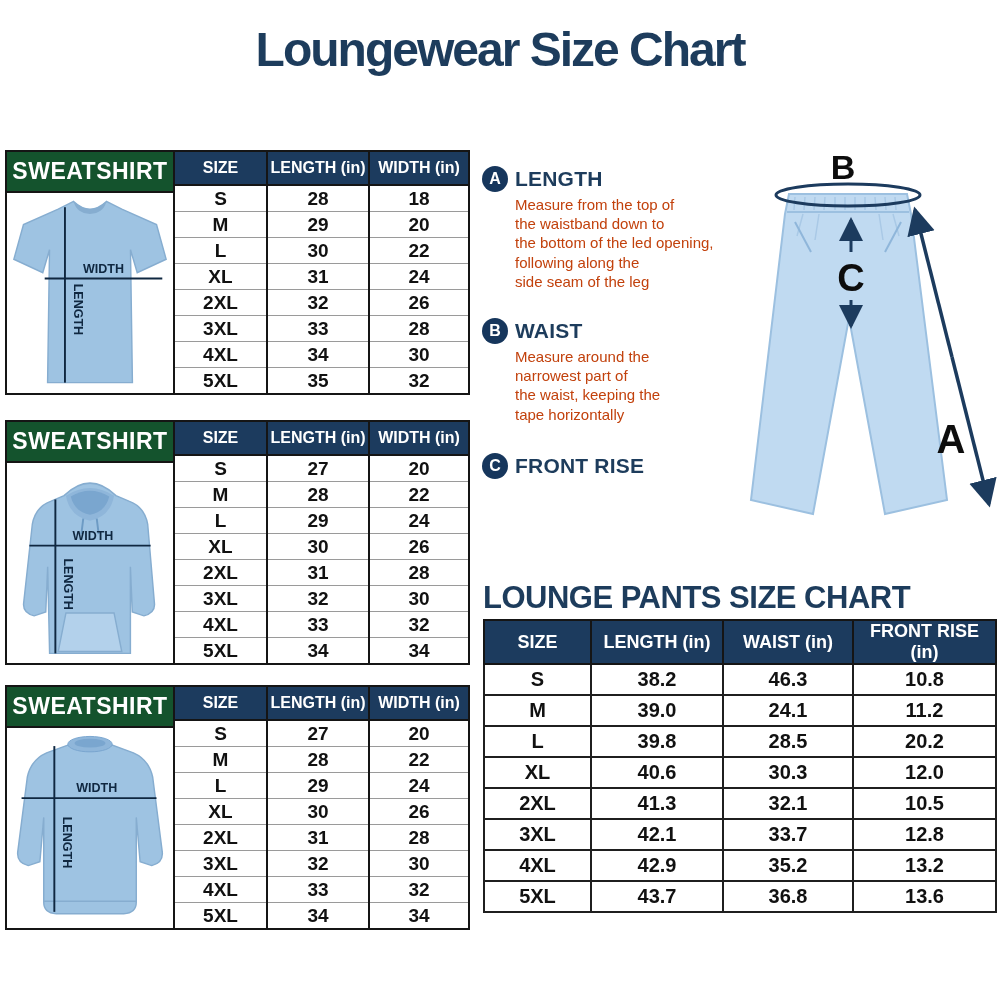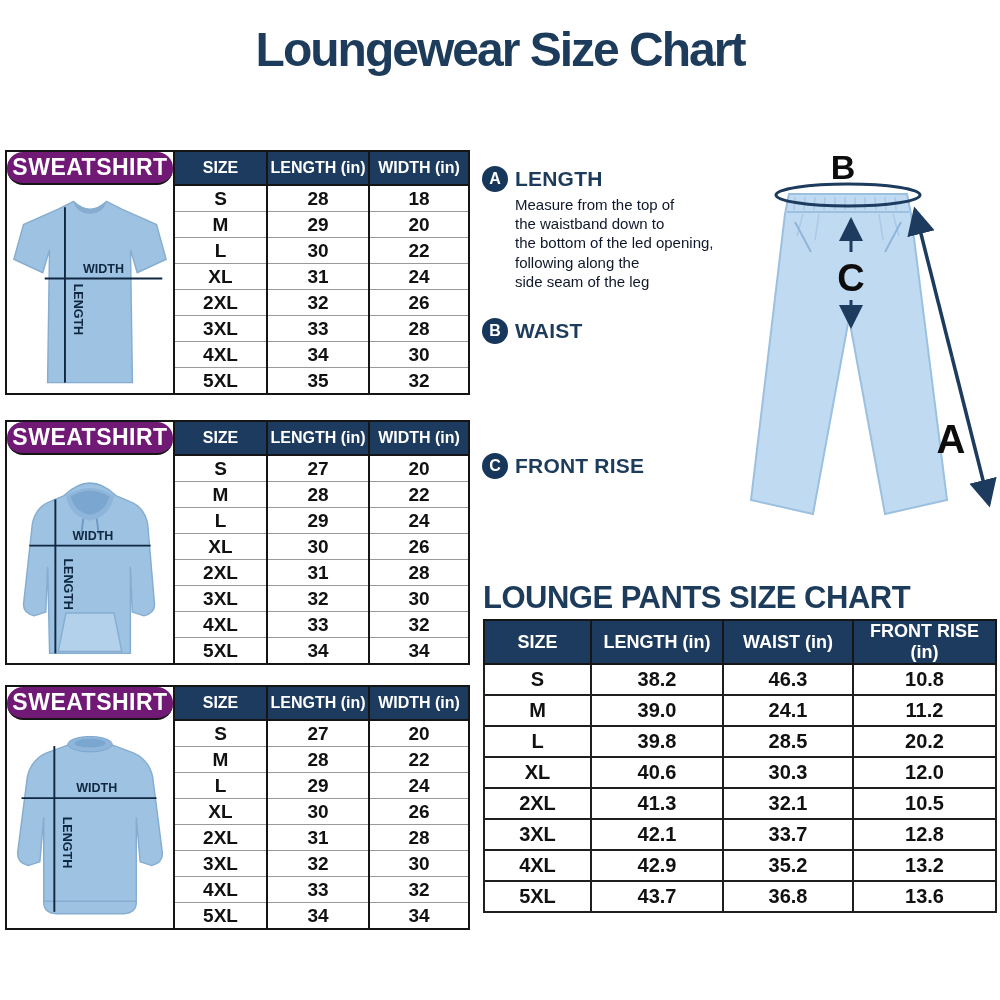--- a/index.html
+++ b/index.html
@@ -12,23 +12,23 @@
     position:absolute;top:22px;left:0;width:1000px;text-align:center;
     font-size:48px;font-weight:bold;color:#1d3c5c;letter-spacing:-2px;white-space:nowrap;
   }
   
   .stable{
     position:absolute;left:5px;width:465px;height:245px;
     border:2px solid #151515;display:flex;background:#fff;box-sizing:border-box;
   }
   .stable-left{width:168px;border-right:2px solid #151515;display:flex;flex-direction:column;box-sizing:border-box;}
   .stable-title{
-    height:33px;box-sizing:border-box;border-bottom:2px solid #151515;
-    background:#701a75;color:#ffffff;font-weight:bold;font-size:23px;letter-spacing:.5px;
-    display:flex;align-items:center;justify-content:center;border-radius:16px;
+    height:41px;box-sizing:border-box;border-bottom:2px solid #151515;
+    background:#14532d;color:#ffffff;font-weight:bold;font-size:23px;letter-spacing:.5px;
+    display:flex;align-items:center;justify-content:center;
   }
   .garment{flex:1;display:flex;align-items:flex-end;justify-content:center;overflow:hidden;}
   .stable table{border-collapse:collapse;table-layout:fixed;width:293px;height:241px;}
   .stable th{
     height:33px;box-sizing:border-box;background:#1c3b5e;color:#fff;
     font-size:16px;font-weight:bold;border-bottom:2px solid #151515;border-left:2px solid #151515;
     text-align:center;padding:0;
   }
   .stable th:first-child{border-left:none;}
   .stable td{
@@ -38,21 +38,21 @@
   .stable td:first-child{border-left:none;}
   .stable tbody tr:first-child td{border-top:none;}
   
   .guide{position:absolute;left:482px;width:235px;}
   .guide-head{display:flex;align-items:center;gap:7px;}
   .badge{
     width:26px;height:26px;border-radius:50%;background:#16365c;color:#fff;
     font-size:16px;font-weight:bold;display:flex;align-items:center;justify-content:center;flex:0 0 26px;
   }
   .guide-title{font-size:21px;font-weight:bold;color:#1d3c5c;letter-spacing:.2px;}
-  .guide-desc{margin:3px 0 0 33px;font-size:15px;line-height:1.28;color:#0f172a;white-space:pre-line;}
+  .guide-desc{margin:3px 0 0 33px;font-size:15px;line-height:1.28;color:#c2410c;white-space:pre-line;}
   
   .pants-chart-title{
     position:absolute;left:483px;top:580px;font-size:31px;font-weight:bold;
     color:#1d3c5c;letter-spacing:-.5px;white-space:nowrap;
   }
   .pants-table{position:absolute;left:483px;top:619px;}
   .pants-table table{border-collapse:collapse;table-layout:fixed;width:512px;border:2px solid #151515;}
   .pants-table th{
     height:42px;box-sizing:border-box;background:#1c3b5e;color:#fff;font-size:18px;font-weight:bold;
     border:2px solid #151515;text-align:center;padding:0;
@@ -301,20 +301,24 @@
 the bottom of the led opening,
 following along the
 side seam of the leg</div>
 </div>
 
 <div class="guide" style="top:318px">
   <div class="guide-head">
     <div class="badge">B</div>
     <div class="guide-title">WAIST</div>
   </div>
+  <div class="guide-desc">Measure around the
+narrowest part of
+the waist, keeping the
+tape horizontally</div>
 </div>
 
 <div class="guide" style="top:453px">
   <div class="guide-head">
     <div class="badge">C</div>
     <div class="guide-title">FRONT RISE</div>
   </div>
 </div>
 
 <div class="pants-svg">

